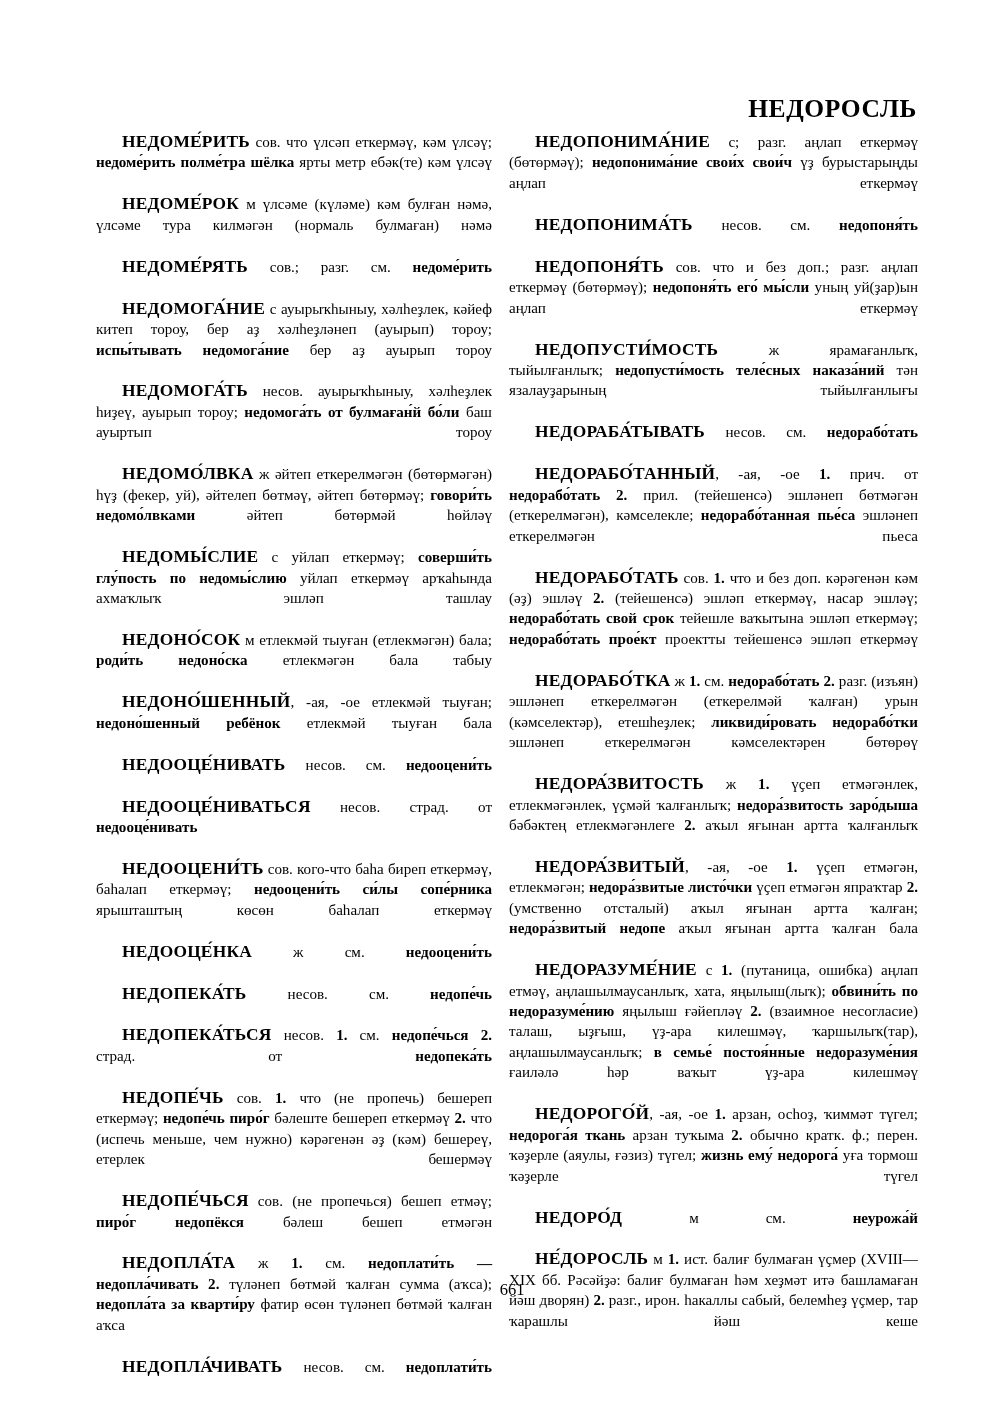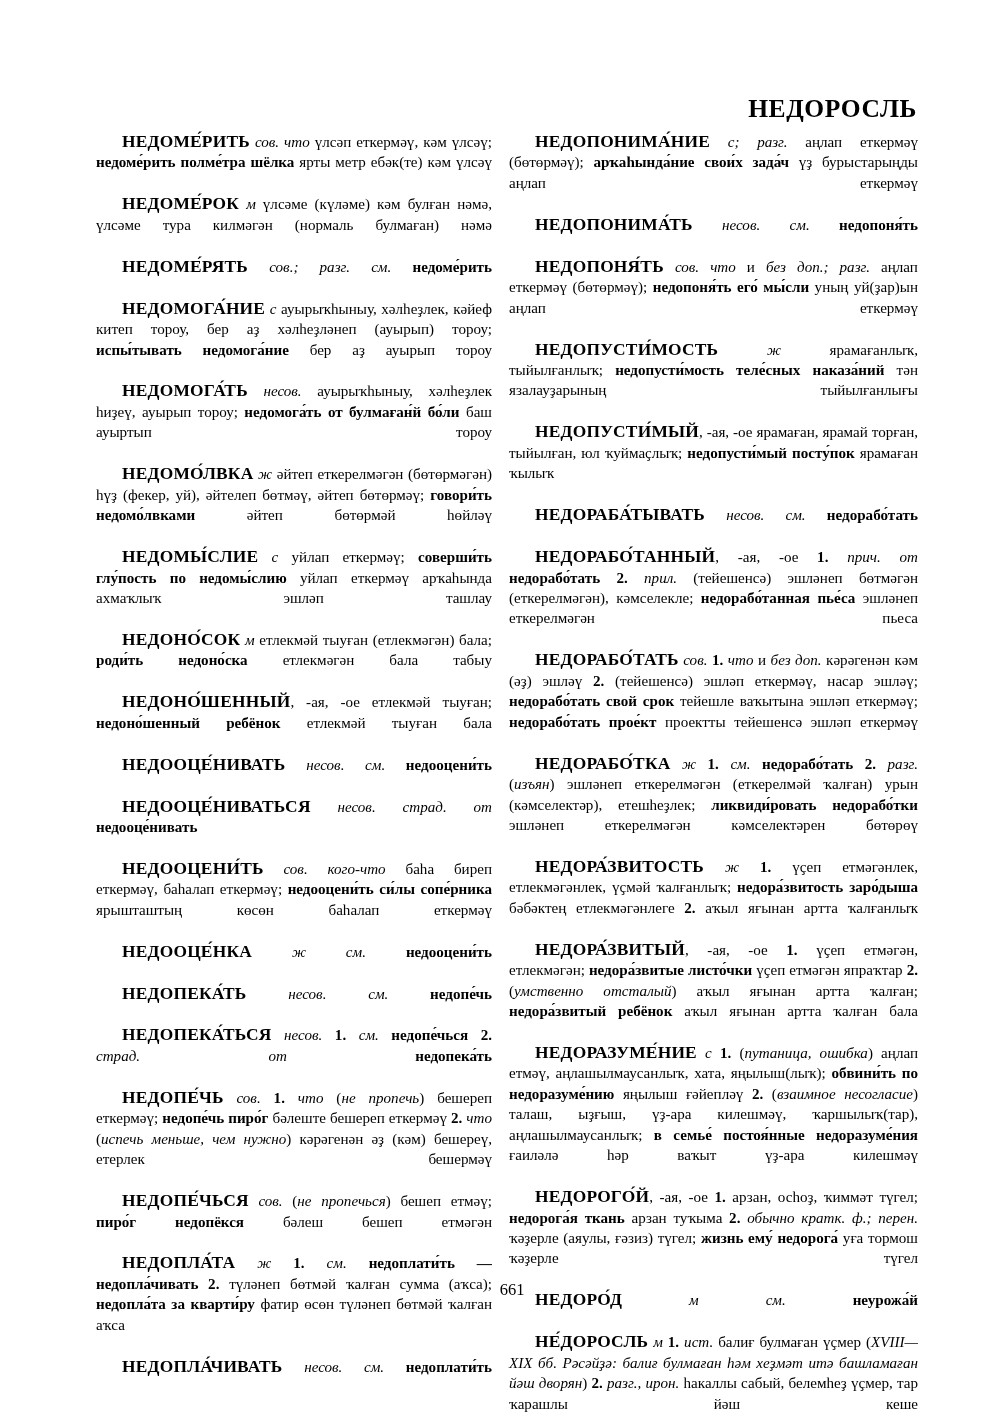--- a/index.html
+++ b/index.html
@@ -59,21 +59,20 @@
   .hw {
     font-weight: bold;
     font-size: 17.4px;
     letter-spacing: 0.2px;
   }
   .bk {
     font-weight: bold;
     font-family: Liberation Serif, serif;
   }
   .it {
-    font-style: italic;
   }
   .num {
     font-weight: bold;
   }
   .folio {
     position: absolute;
     top: 1280px;
     left: 0;
     width: 1000px;
     text-align: center;
@@ -111,31 +110,30 @@
         <p class="entry"><span class="hw">НЕДООЦЕ́НКА</span> <span class="it">ж см.</span> <span class="bk">недооцени́ть</span></p>
         <p class="entry"><span class="hw">НЕДОПЕКА́ТЬ</span> <span class="it">несов. см.</span> <span class="bk">недопе́чь</span></p>
         <p class="entry"><span class="hw">НЕДОПЕКА́ТЬСЯ</span> <span class="it">несов.</span> <span class="num">1.</span> <span class="it">см.</span> <span class="bk">недопе́чься</span> <span class="num">2.</span> <span class="it">страд. от</span> <span class="bk">недопека́ть</span></p>
         <p class="entry"><span class="hw">НЕДОПЕ́ЧЬ</span> <span class="it">сов.</span> <span class="num">1.</span> <span class="it">что</span> (<span class="it">не пропечь</span>) бешереп еткермәү; <span class="bk">недопе́чь пиро́г</span> бәлеште бешереп еткермәү <span class="num">2.</span> <span class="it">что</span> (<span class="it">испечь меньше, чем нужно</span>) кәрәгенән әҙ (кәм) бешереү, етерлек бешермәү</p>
         <p class="entry"><span class="hw">НЕДОПЕ́ЧЬСЯ</span> <span class="it">сов.</span> (<span class="it">не пропечься</span>) бешеп етмәү; <span class="bk">пиро́г недопёкся</span> бәлеш бешеп етмәгән</p>
         <p class="entry"><span class="hw">НЕДОПЛА́ТА</span> <span class="it">ж</span> <span class="num">1.</span> <span class="it">см.</span> <span class="bk">недоплати́ть — недопла́чивать</span> <span class="num">2.</span> түләнеп бөтмәй ҡалған сумма (аҡса); <span class="bk">недопла́та за кварти́ру</span> фатир өсөн түләнеп бөтмәй ҡалған аҡса</p>
         <p class="entry"><span class="hw">НЕДОПЛА́ЧИВАТЬ</span> <span class="it">несов. см.</span> <span class="bk">недоплати́ть</span></p>
       </div>
 
     <div class="col col-right" id="right-column">
-        <p class="entry"><span class="hw">НЕДОПОНИМА́НИЕ</span> <span class="it">с; разг.</span> аңлап еткермәү (бөтөрмәү); <span class="bk">арҡаһында́ние свои́х зада́ч</span> үҙ бурыстарыңды аңлап еткермәү</p>
+        <p class="entry"><span class="hw">НЕДОПОНИМА́НИЕ</span> <span class="it">с; разг.</span> аңлап еткермәү (бөтөрмәү); <span class="bk">недопонима́ние свои́х свои́ч</span> үҙ бурыстарыңды аңлап еткермәү</p>
         <p class="entry"><span class="hw">НЕДОПОНИМА́ТЬ</span> <span class="it">несов. см.</span> <span class="bk">недопоня́ть</span></p>
         <p class="entry"><span class="hw">НЕДОПОНЯ́ТЬ</span> <span class="it">сов. что</span> и <span class="it">без доп.; разг.</span> аңлап еткермәү (бөтөрмәү); <span class="bk">недопоня́ть его́ мы́сли</span> уның уй(ҙар)ын аңлап еткермәү</p>
         <p class="entry"><span class="hw">НЕДОПУСТИ́МОСТЬ</span> <span class="it">ж</span> ярамағанлыҡ, тыйылғанлыҡ; <span class="bk">недопусти́мость теле́сных наказа́ний</span> тән язалауҙарының тыйылғанлығы</p>
-        <p class="entry"><span class="hw">НЕДОПУСТИ́МЫЙ</span>, -ая, -ое ярамаған, ярамай торған, тыйылған, юл ҡуймаҫлыҡ; <span class="bk">недопусти́мый посту́пок</span> ярамаған ҡылыҡ</p>
         <p class="entry"><span class="hw">НЕДОРАБА́ТЫВАТЬ</span> <span class="it">несов. см.</span> <span class="bk">недорабо́тать</span></p>
         <p class="entry"><span class="hw">НЕДОРАБО́ТАННЫЙ</span>, -ая, -ое <span class="num">1.</span> <span class="it">прич. от</span> <span class="bk">недорабо́тать</span> <span class="num">2.</span> <span class="it">прил.</span> (тейешенсә) эшләнеп бөтмәгән (еткерелмәгән), кәмселекле; <span class="bk">недорабо́танная пье́са</span> эшләнеп еткерелмәгән пьеса</p>
         <p class="entry"><span class="hw">НЕДОРАБО́ТАТЬ</span> <span class="it">сов.</span> <span class="num">1.</span> <span class="it">что</span> и <span class="it">без доп.</span> кәрәгенән кәм (әҙ) эшләү <span class="num">2.</span> (тейешенсә) эшләп еткермәү, насар эшләү; <span class="bk">недорабо́тать свой срок</span> тейешле ваҡытына эшләп еткермәү; <span class="bk">недорабо́тать прое́кт</span> проектты тейешенсә эшләп еткермәү</p>
         <p class="entry"><span class="hw">НЕДОРАБО́ТКА</span> <span class="it">ж</span> <span class="num">1.</span> <span class="it">см.</span> <span class="bk">недорабо́тать</span> <span class="num">2.</span> <span class="it">разг.</span> (<span class="it">изъян</span>) эшләнеп еткерелмәгән (еткерелмәй ҡалған) урын (кәмселектәр), етешһеҙлек; <span class="bk">ликвиди́ровать недорабо́тки</span> эшләнеп еткерелмәгән кәмселектәрен бөтөрөү</p>
         <p class="entry"><span class="hw">НЕДОРА́ЗВИТОСТЬ</span> <span class="it">ж</span> <span class="num">1.</span> үҫеп етмәгәнлек, етлекмәгәнлек, үҫмәй ҡалғанлыҡ; <span class="bk">недора́звитость заро́дыша</span> бәбәктең етлекмәгәнлеге <span class="num">2.</span> аҡыл яғынан артта ҡалғанлыҡ</p>
-        <p class="entry"><span class="hw">НЕДОРА́ЗВИТЫЙ</span>, -ая, -ое <span class="num">1.</span> үҫеп етмәгән, етлекмәгән; <span class="bk">недора́звитые листо́чки</span> үҫеп етмәгән япраҡтар <span class="num">2.</span> (<span class="it">умственно отсталый</span>) аҡыл яғынан артта ҡалған; <span class="bk">недора́звитый ребёнок</span> аҡыл яғынан артта ҡалған бала</p>
+        <p class="entry"><span class="hw">НЕДОРА́ЗВИТЫЙ</span>, -ая, -ое <span class="num">1.</span> үҫеп етмәгән, етлекмәгән; <span class="bk">недора́звитые листо́чки</span> үҫеп етмәгән япраҡтар <span class="num">2.</span> (<span class="it">умственно отсталый</span>) аҡыл яғынан артта ҡалған; <span class="bk">недора́звитый недопе</span> аҡыл яғынан артта ҡалған бала</p>
         <p class="entry"><span class="hw">НЕДОРАЗУМЕ́НИЕ</span> <span class="it">с</span> <span class="num">1.</span> (<span class="it">путаница, ошибка</span>) аңлап етмәү, аңлашылмаусанлыҡ, хата, яңылыш(лыҡ); <span class="bk">обвини́ть по недоразуме́нию</span> яңылыш ғәйепләү <span class="num">2.</span> (<span class="it">взаимное несогласие</span>) талаш, ыҙғыш, үҙ-ара килешмәү, ҡаршылыҡ(тар), аңлашылмаусанлыҡ; <span class="bk">в семье́ постоя́нные недоразуме́ния</span> ғаиләлә һәр ваҡыт үҙ-ара килешмәү</p>
         <p class="entry"><span class="hw">НЕДОРОГО́Й</span>, -ая, -ое <span class="num">1.</span> арзан, осһоҙ, ҡиммәт түгел; <span class="bk">недорога́я ткань</span> арзан туҡыма <span class="num">2.</span> <span class="it">обычно кратк. ф.; перен.</span> ҡәҙерле (аяулы, ғәзиз) түгел; <span class="bk">жизнь ему́ недорога́</span> уға тормош ҡәҙерле түгел</p>
         <p class="entry"><span class="hw">НЕДОРО́Д</span> <span class="it">м см.</span> <span class="bk">неурожа́й</span></p>
         <p class="entry"><span class="hw">НЕ́ДОРОСЛЬ</span> <span class="it">м</span> <span class="num">1.</span> <span class="it">ист.</span> балиғ булмаған үҫмер (<span class="it">XVIII—XIX бб. Рәсәйҙә: балиғ булмаған һәм хеҙмәт итә башламаған йәш дворян</span>) <span class="num">2.</span> <span class="it">разг., ирон.</span> һакаллы сабый, белемһеҙ үҫмер, тар ҡарашлы йәш кеше</p>
       </div>
 
   </div>
 
   <div class="folio">661</div>
 

